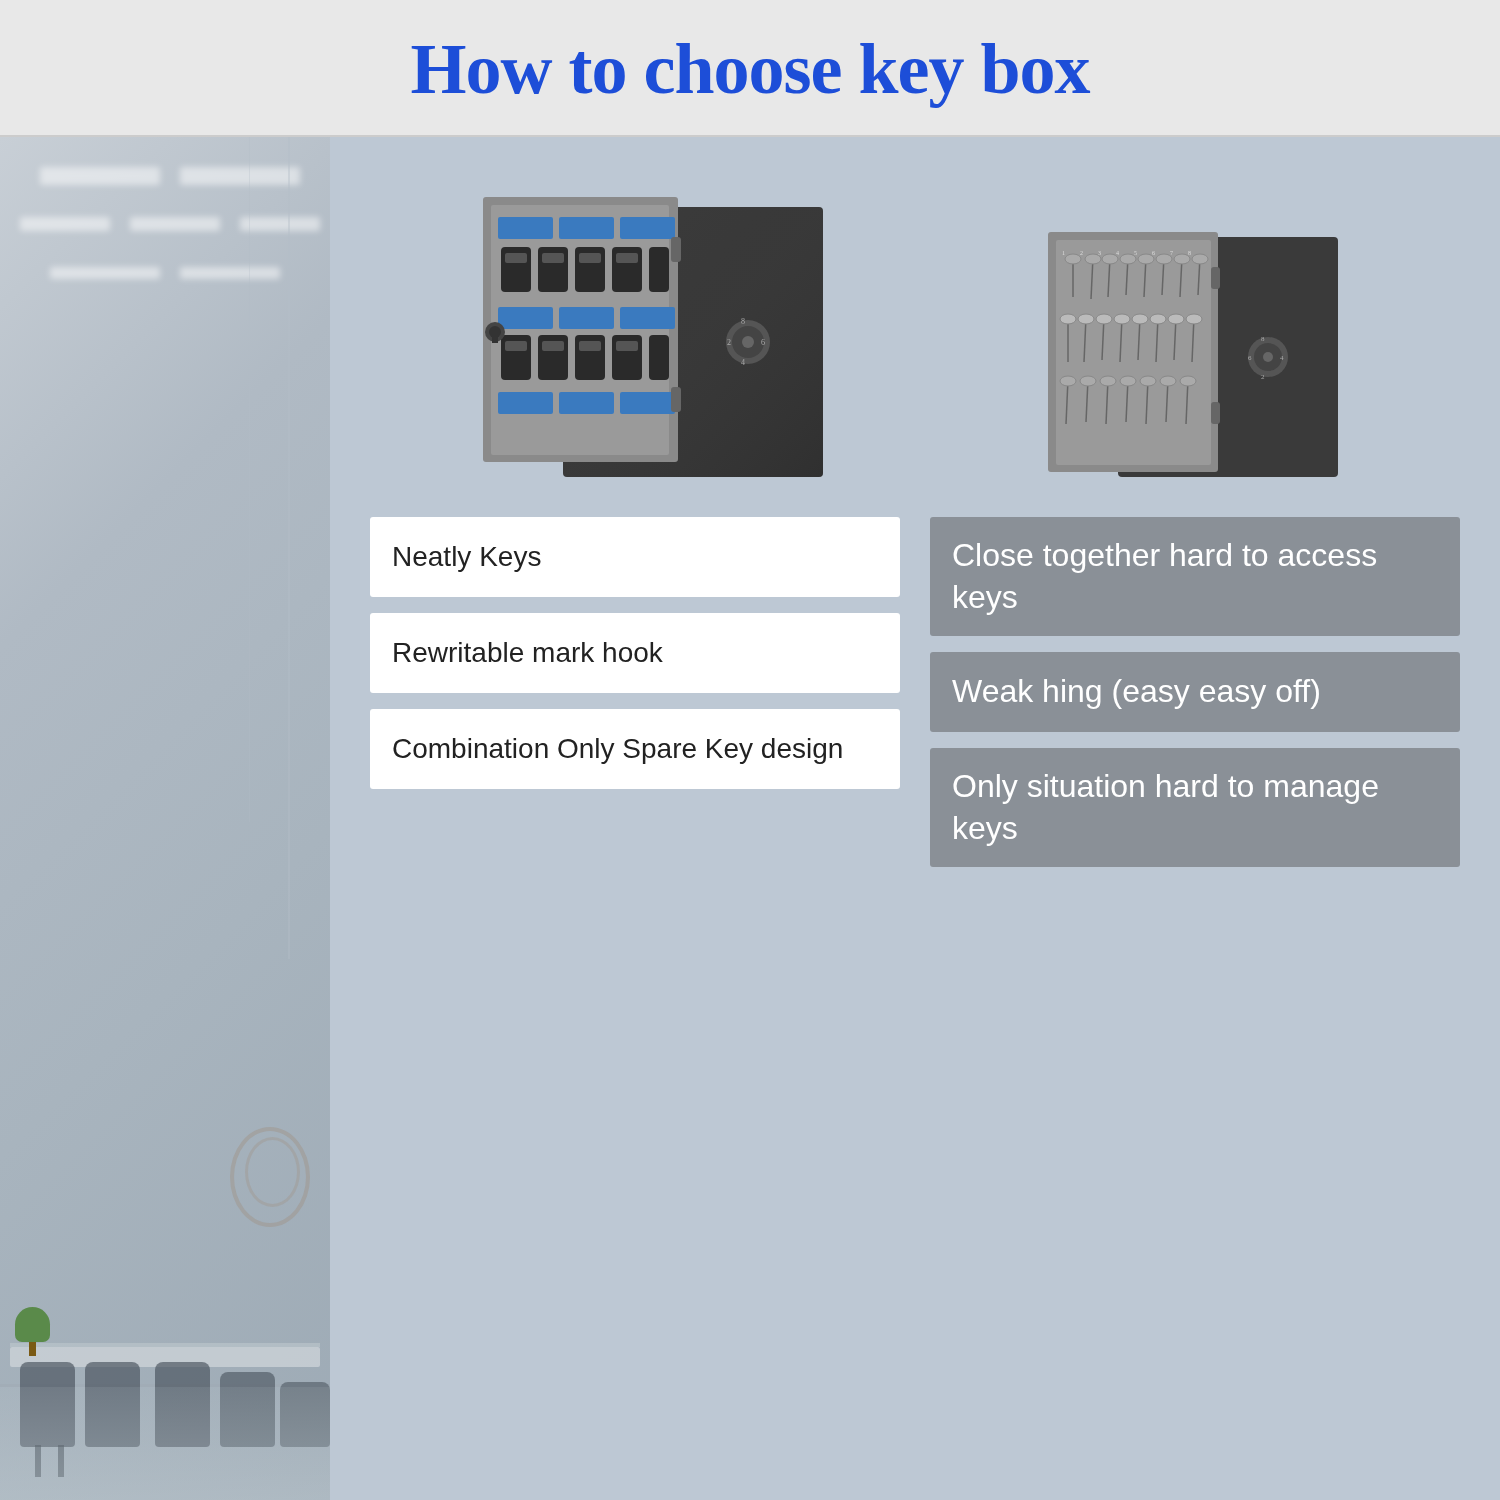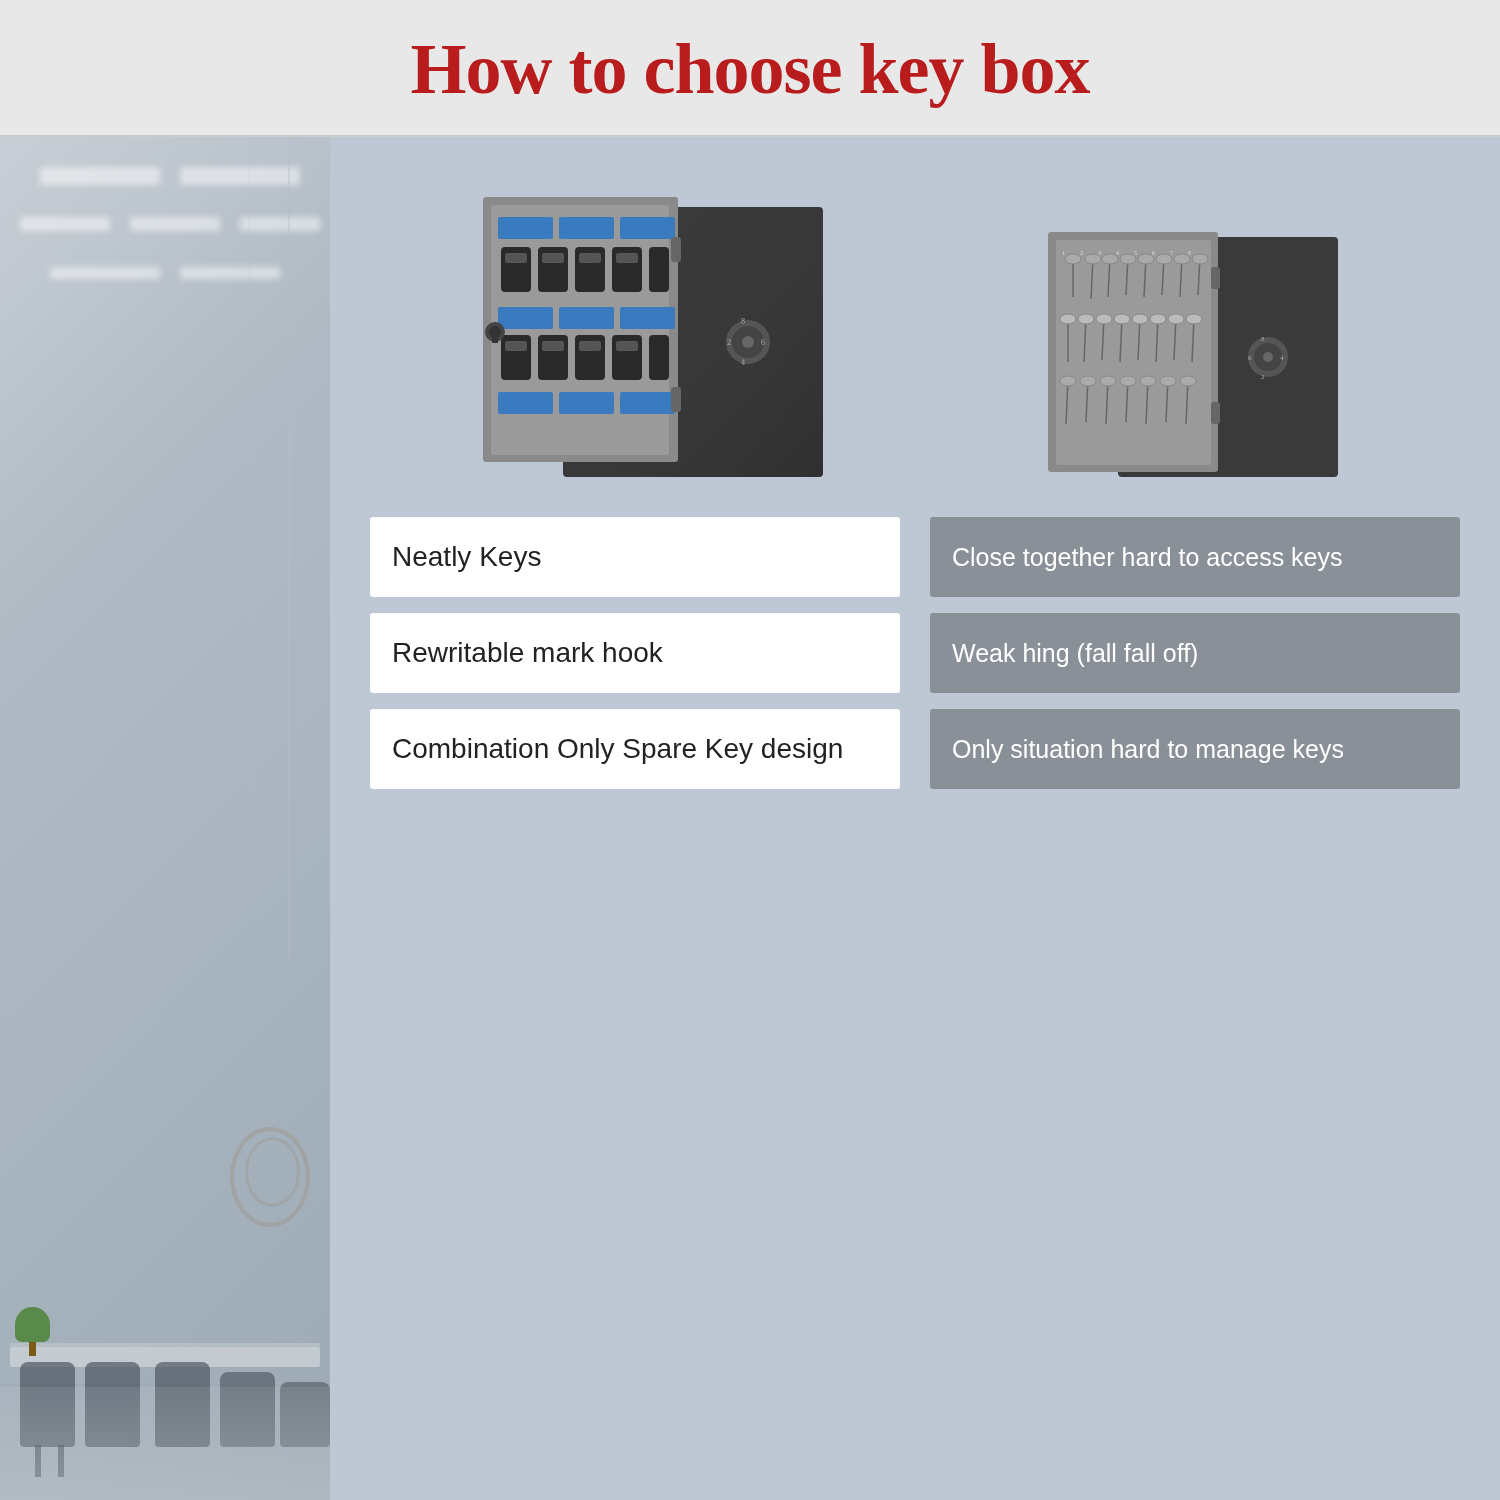--- a/index.html
+++ b/index.html
@@ -17,21 +17,21 @@
       width: 100%;
       background: #e8e8e8;
       text-align: center;
       padding: 28px 0 24px;
       border-bottom: 2px solid #ccc;
     }
 
     .title-bar h1 {
       font-size: 72px;
       font-weight: 900;
-      color: #b91c1c;
+      color: #1d4ed8;
       letter-spacing: -1px;
     }
 
     
     .main-content {
       display: flex;
       width: 100%;
       height: calc(1500px - 130px);
       position: relative;
     }
@@ -129,21 +129,21 @@
       line-height: 1.3;
       min-height: 80px;
       display: flex;
       align-items: center;
     }
 
     .feature-box-bad {
       background: #8a9097;
       padding: 18px 22px;
       border-radius: 3px;
-      font-size: 25px;
+      font-size: 32px;
       color: #fff;
       font-family: Arial, sans-serif;
       line-height: 1.3;
       min-height: 80px;
       display: flex;
       align-items: center;
     }
 
     
     .box-svg {
@@ -358,20 +358,20 @@
     <div class="comparison-section">
 
       <div class="left-features">
         <div class="feature-box-good">Neatly Keys</div>
         <div class="feature-box-good">Rewritable mark hook</div>
         <div class="feature-box-good">Combination Only Spare Key design</div>
       </div>
 
       <div class="right-features">
         <div class="feature-box-bad">Close together hard to access keys</div>
-        <div class="feature-box-bad">Weak hing (fall fall off)</div>
+        <div class="feature-box-bad">Weak hing (easy easy off)</div>
         <div class="feature-box-bad">Only situation hard to manage keys</div>
       </div>
 
     </div>
 
   </div>
 </div>
 
 </body></html>

